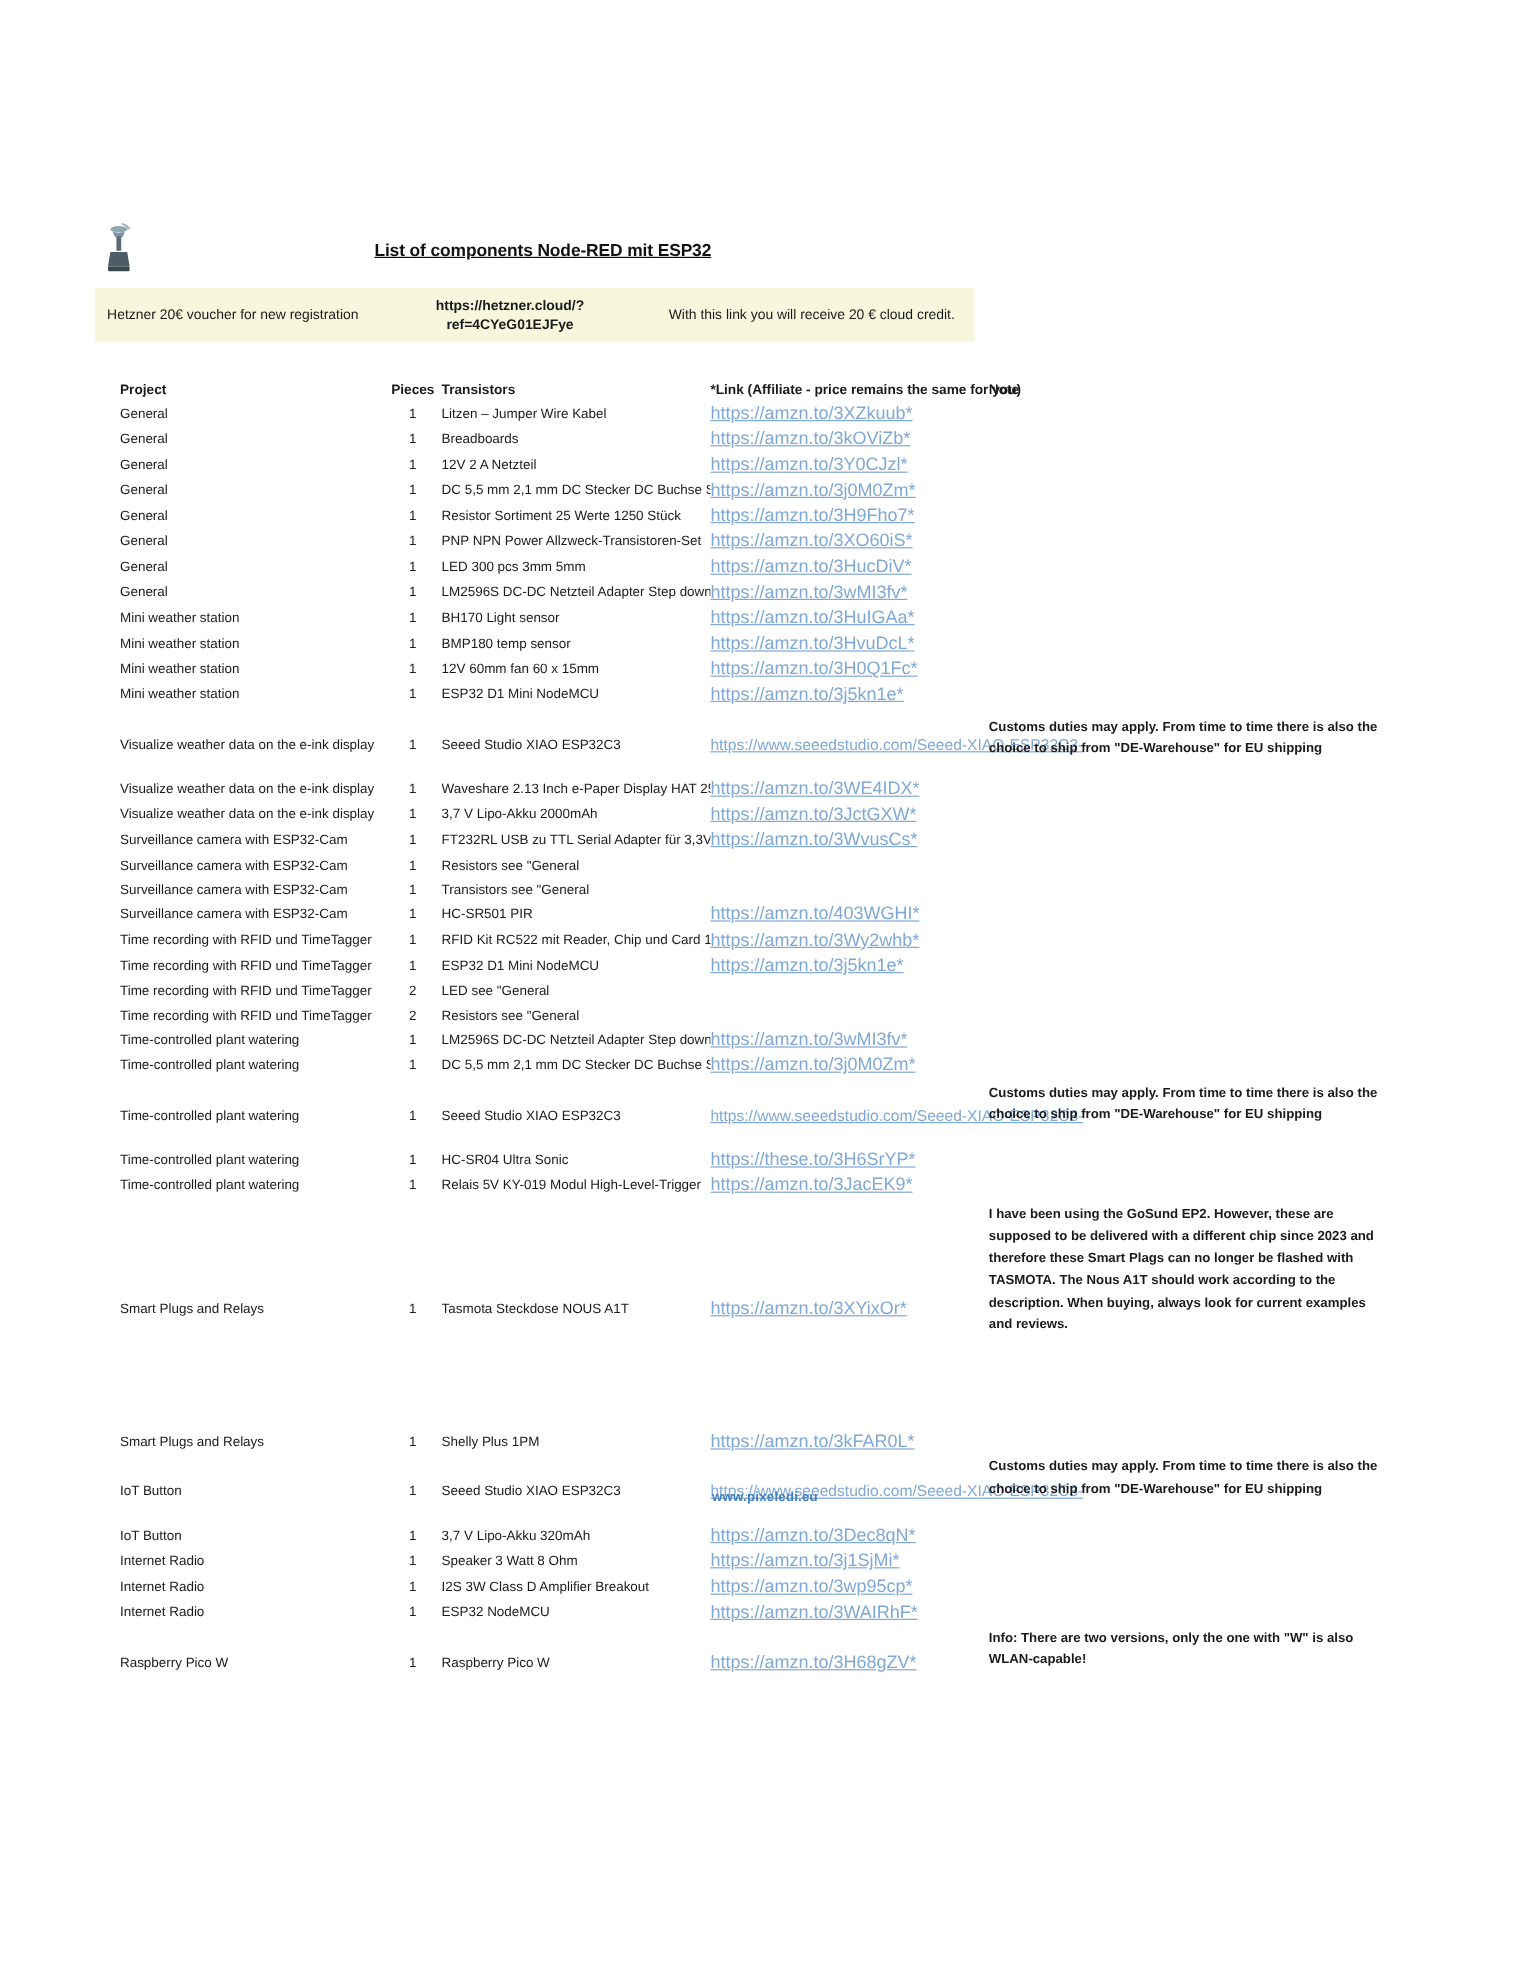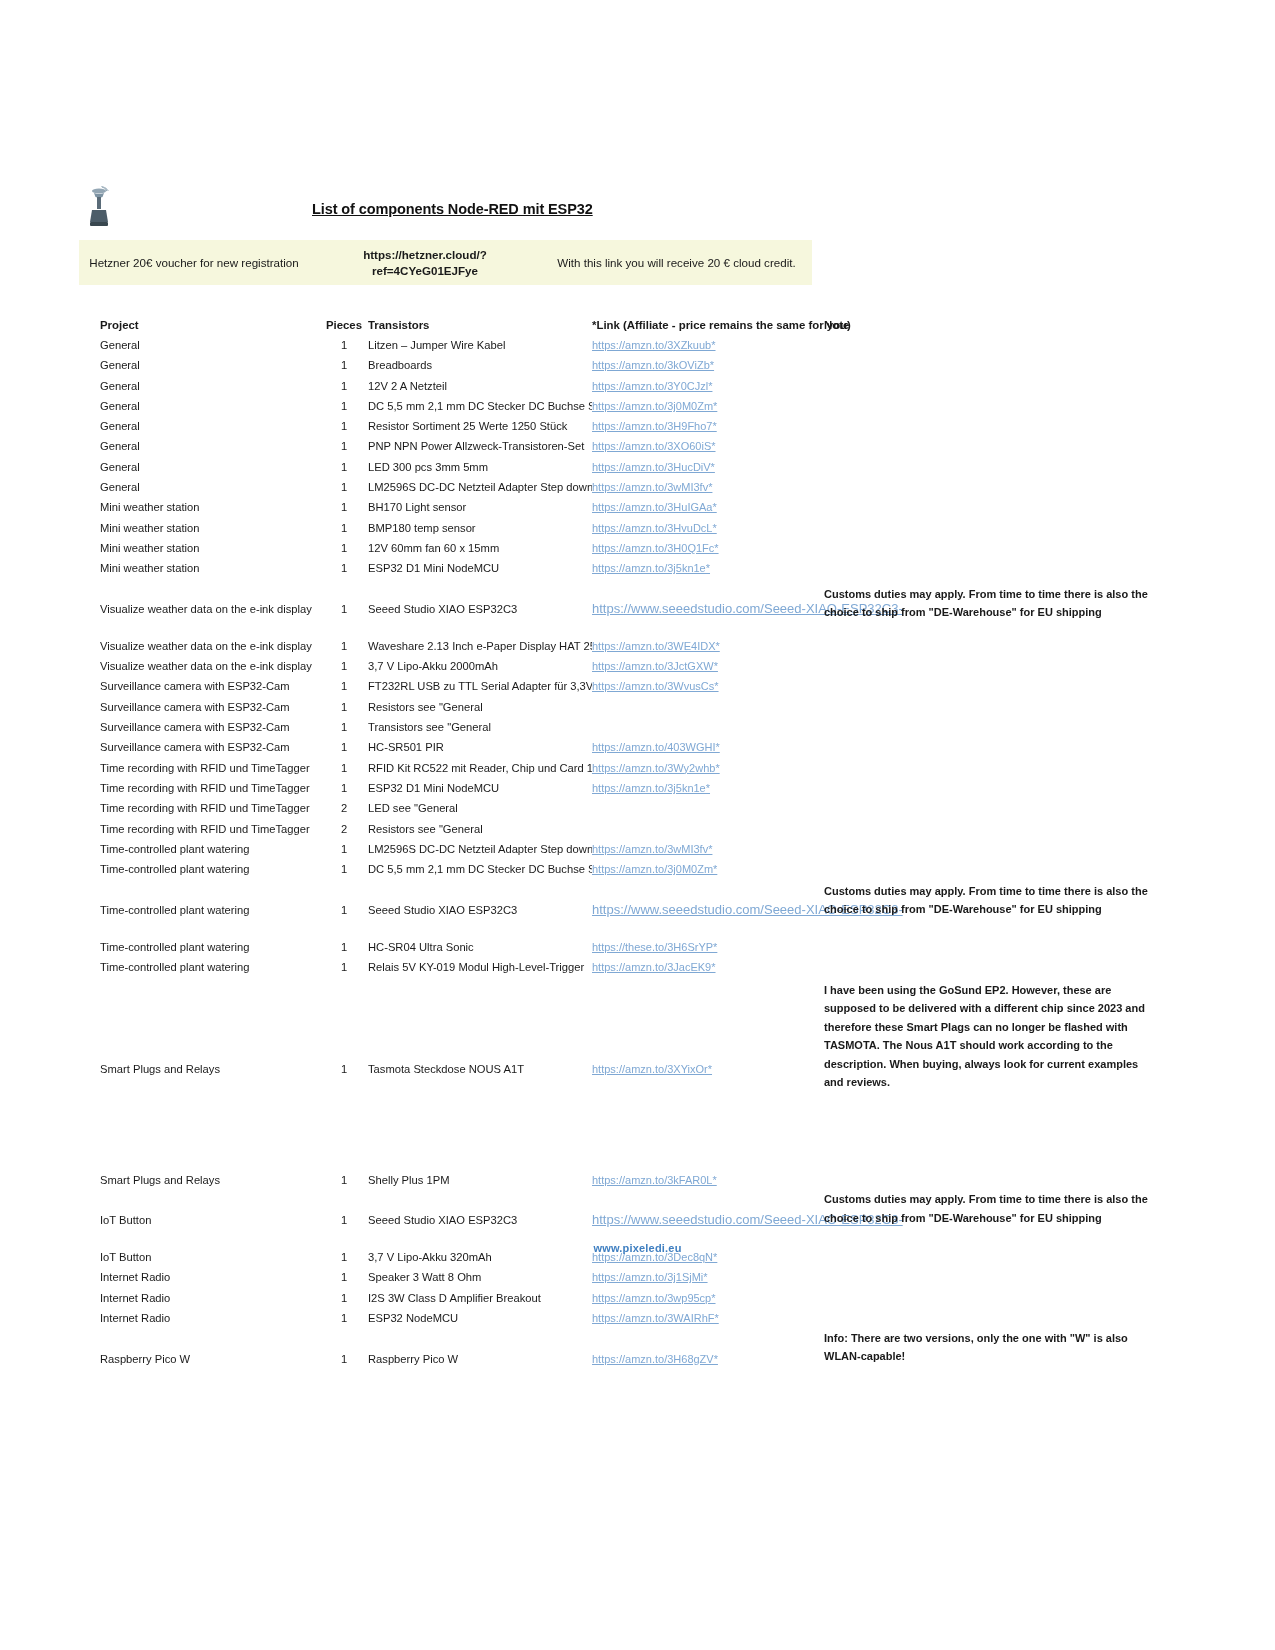--- a/index.html
+++ b/index.html
@@ -103,21 +103,21 @@
   .hdr-link {
     font-weight: bold;
   }
 
   td.c-comp  { overflow: hidden; }
   td.c-project { overflow: hidden; }
 
   a.lnk {
     color: #7fa8d4;
     text-decoration: underline;
-    font-size: 11px;
+    font-size: 15px;
   }
   a.lnk.wide { font-size: 13px; }
 
   tr.spacer td { height: 20.3px; line-height: 20.3px; }
 
   .note-block {
     font-size: 11px;
     line-height: 18.5px;
     white-space: normal;
     color: #1a1a1a;

